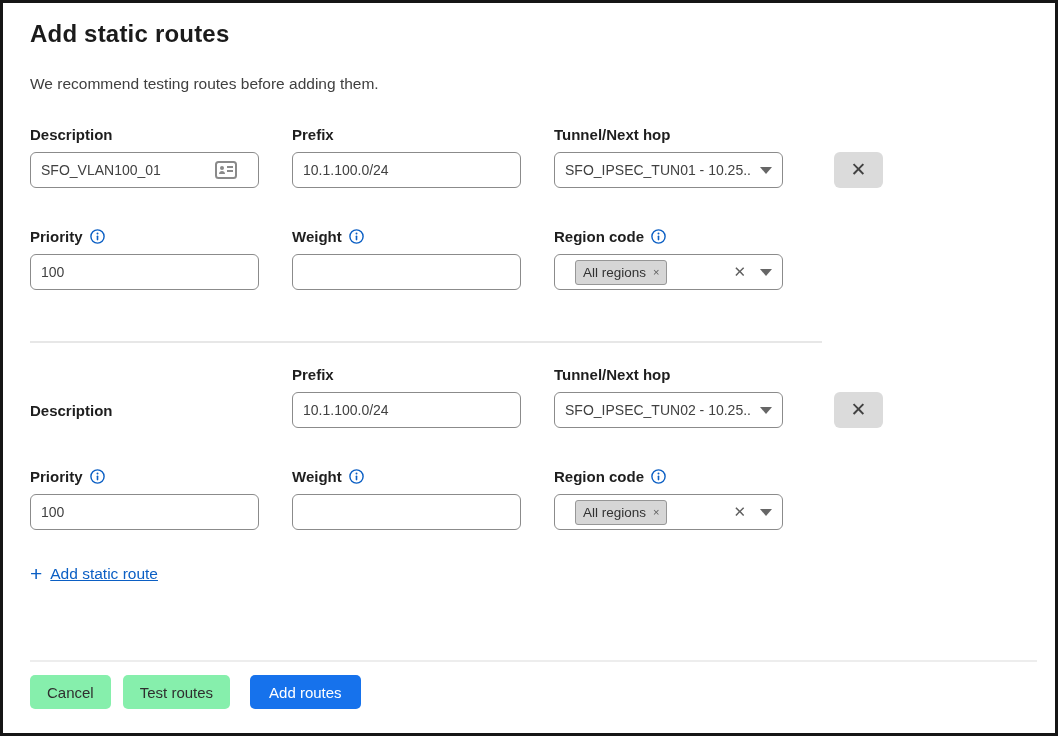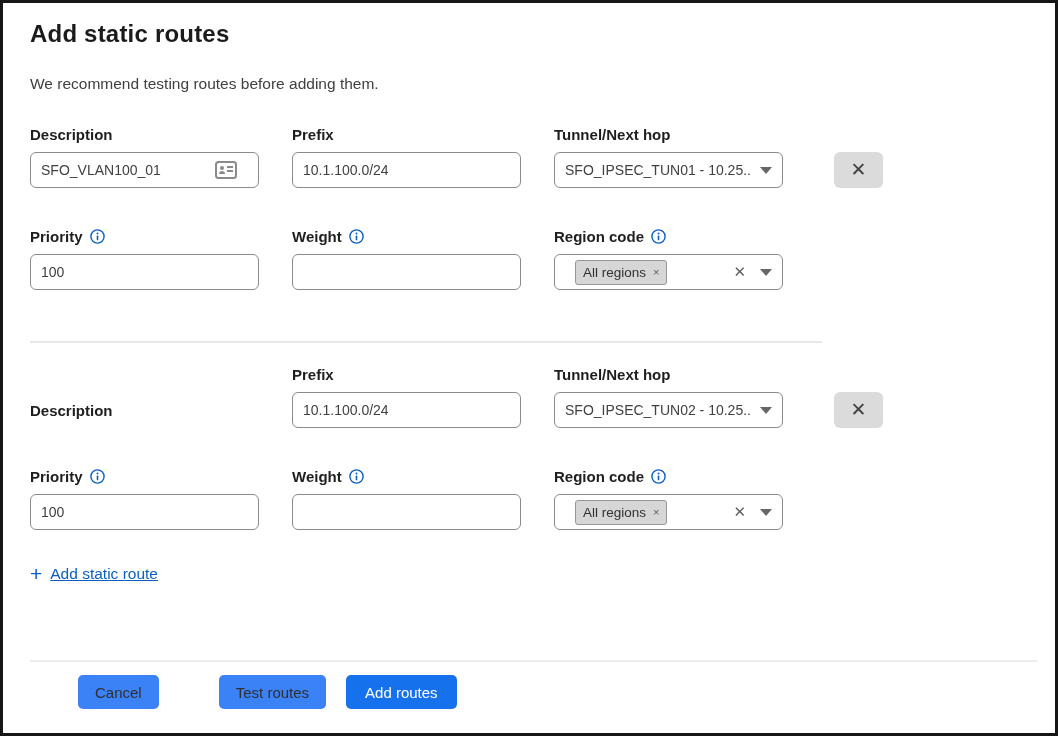--- a/index.html
+++ b/index.html
@@ -105,21 +105,21 @@
   .footer {
     position: absolute; left: 27px; right: 18px; bottom: 0; height: 73px;
     border-top: 2px solid #ededed;
   }
   .footer-btns { display: flex; gap: 12px; padding-top: 13px; }
   .btn {
     height: 34px; border: none; border-radius: 5px;
     font-size: 15px; font-family: "Liberation Sans", sans-serif;
     cursor: pointer; padding: 0 17px;
   }
-  .btn-secondary { background: #3b82f6; color: #2f2f2f; margin-left: 48px; }
+  .btn-secondary { background: #86efac; color: #2f2f2f; }
   .btn-primary { color: #ffffff; padding: 0 19px; }
 </style>
 </head>
 <body>
 
 <div class="dialog">
   <div class="content">
     <div class="title">Add static routes</div>
     <div class="recommend">We recommend testing routes before adding them.</div>
 

